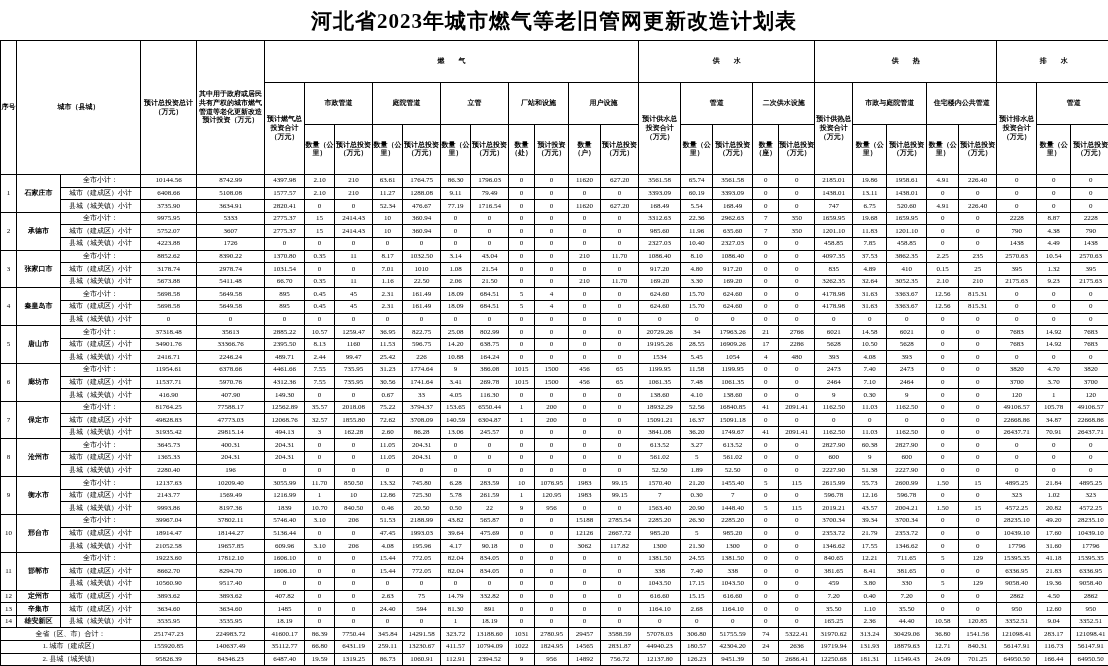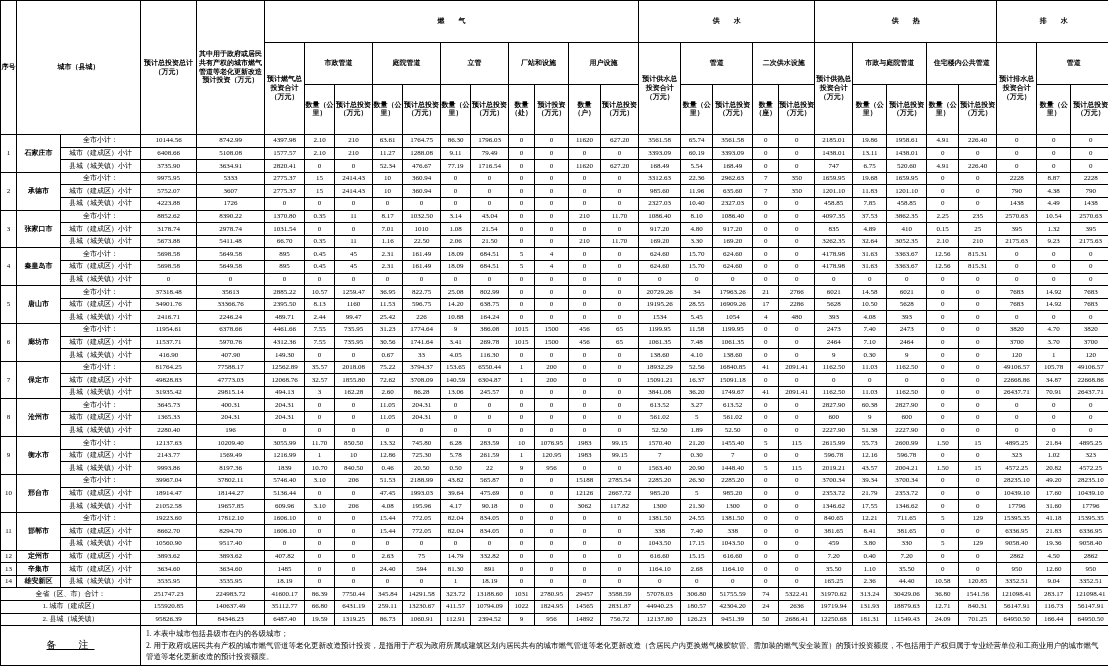--- a/index.html
+++ b/index.html
@@ -15,20 +15,21 @@
   td.lbl{white-space:nowrap;}
   td.city{white-space:normal;font-weight:bold;}
   td.notes{white-space:normal;text-align:left;font-size:7.5px;line-height:1.55;
     padding:2px 5px;word-break:break-all;}
   td.noteslbl{font-size:10px;letter-spacing:6px;text-decoration:underline;}
 </style>
 </head>
 <body>
 
 <div class="page">
+  <div class="title">河北省2023年城市燃气等老旧管网更新改造计划表</div>
 
   <table>
     <colgroup>
       <col style="width:16px">
         <col style="width:44px">
         <col style="width:80px">
       <col style="width:56px">
         <col style="width:68px">
       <col style="width:40px">
         <col style="width:30px">

